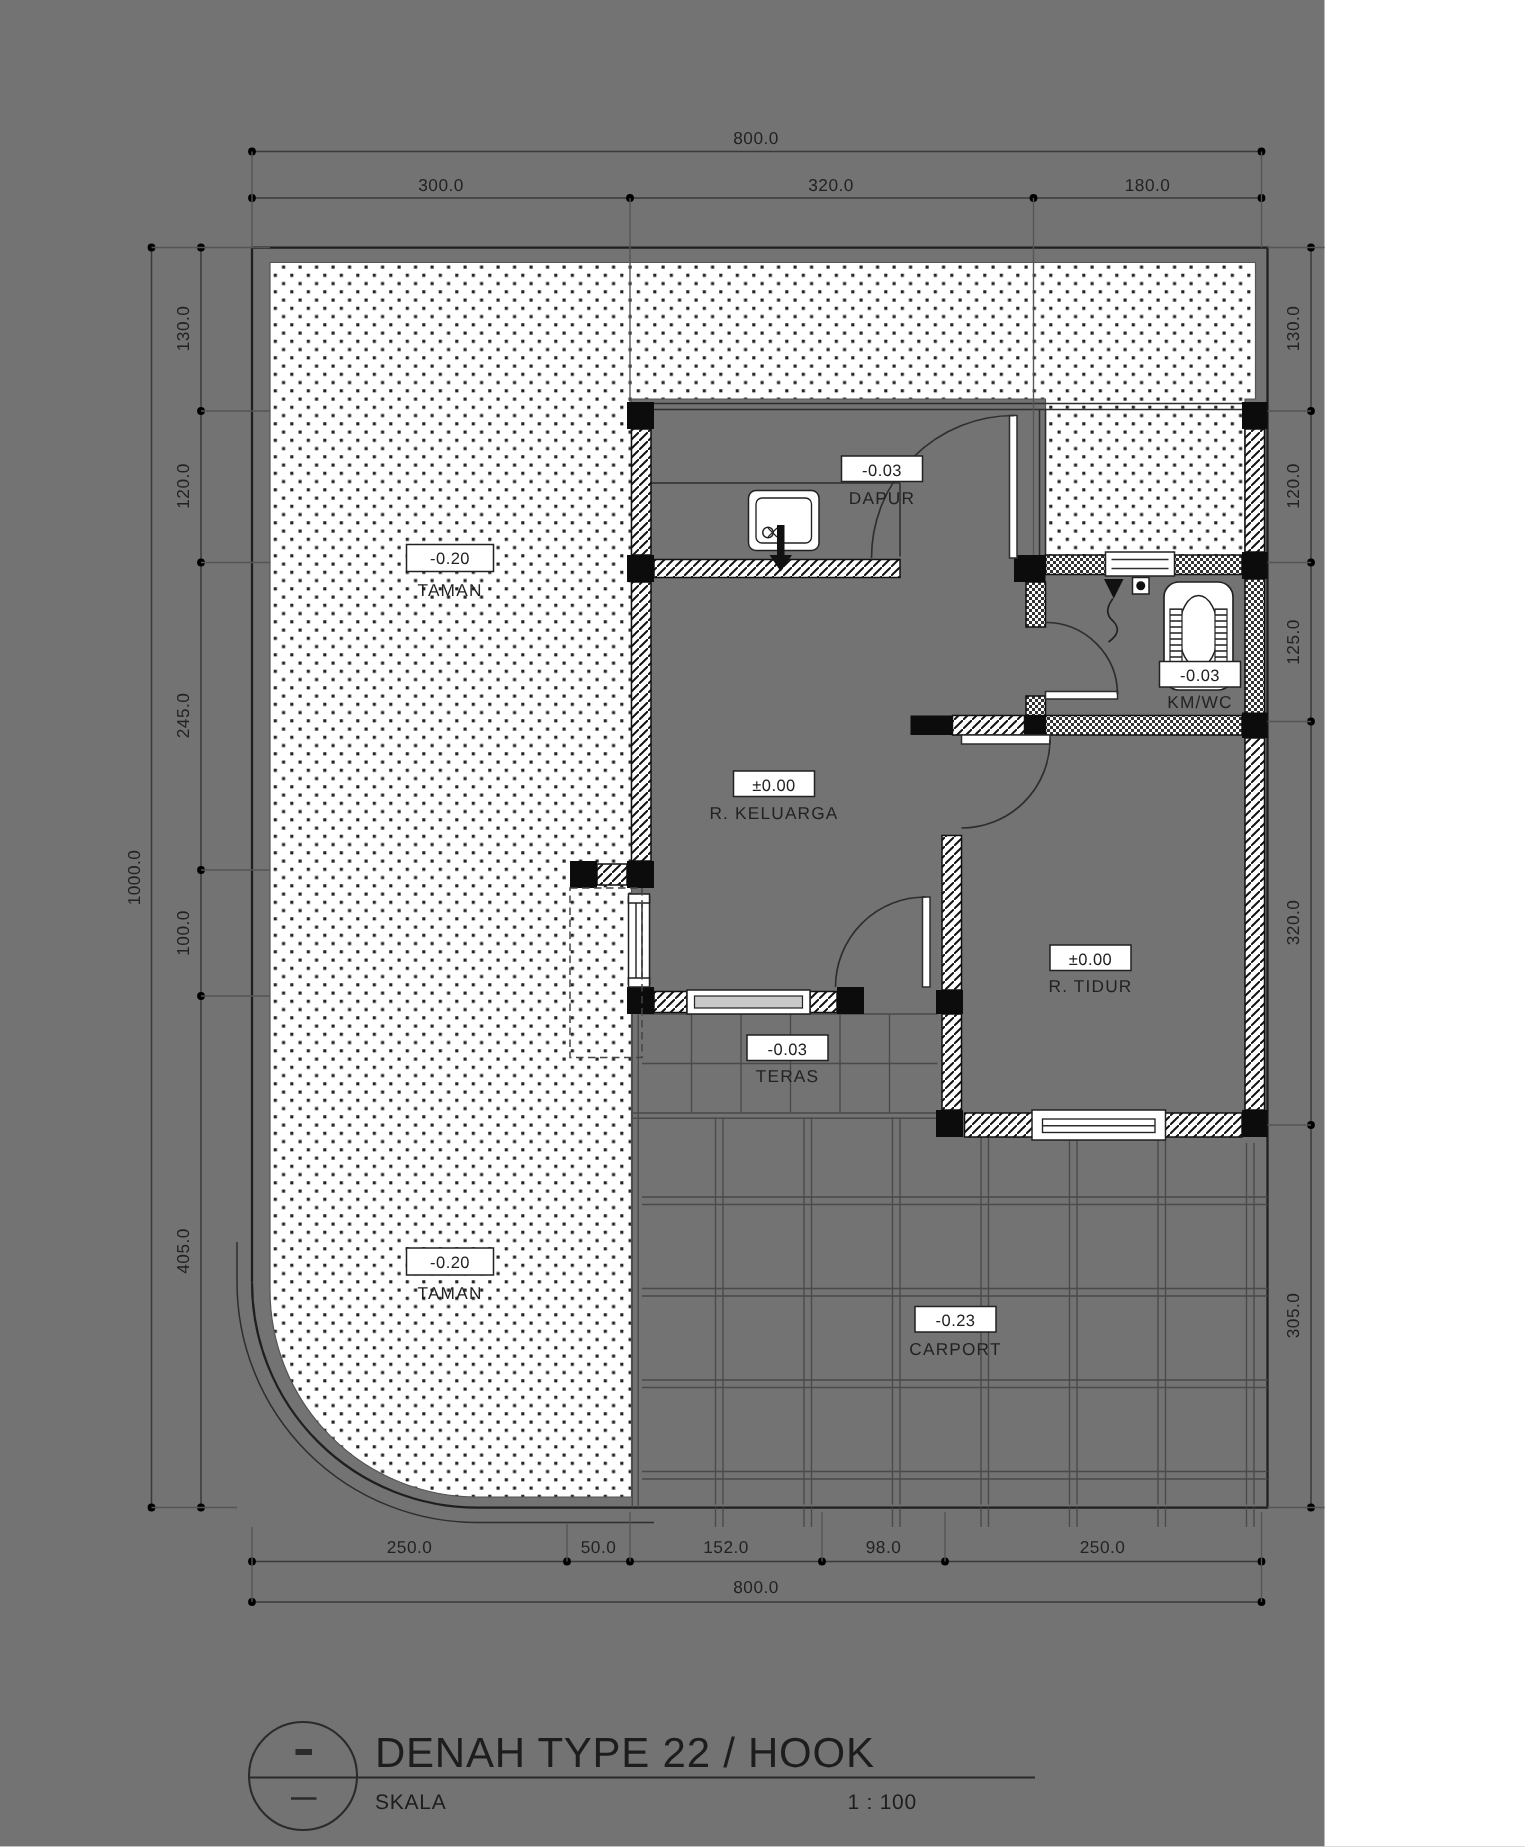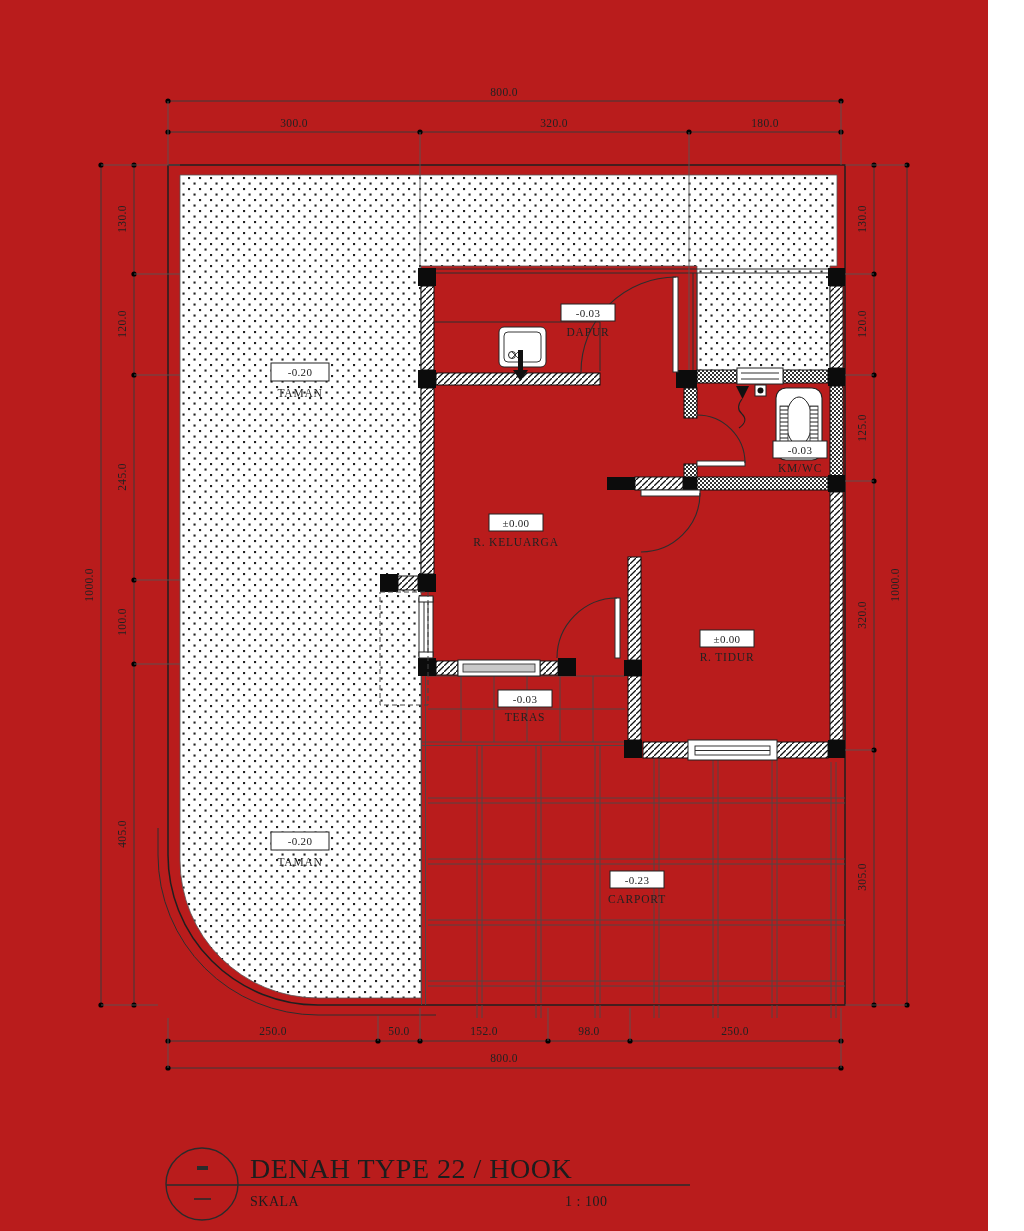--- a/index.html
+++ b/index.html
@@ -1,17 +1,17 @@
 <!DOCTYPE html>
 <html><head>
 <meta charset="utf-8">
 <style>
   html,body{margin:0;padding:0;background:#fff;}
-  #canvas{position:relative;width:988px;height:1231px;background:#b91c1c;overflow:hidden;
-          font-family:Liberation Serif, serif;}
+  #canvas{position:relative;width:883px;height:1231px;background:#737373;overflow:hidden;
+          font-family:Liberation Sans, sans-serif;}
   svg text{fill:#222;}
   .dim-text{font-size:11.5px;letter-spacing:.3px;}
   .room-name{font-size:11.5px;letter-spacing:.8px;}
   .level-text{font-size:11px;letter-spacing:.3px;}
   .title-text{font-size:28px;letter-spacing:.5px;fill:#1d1d1d;}
   .scale-text{font-size:14px;letter-spacing:.5px;fill:#1d1d1d;}
   .thin{stroke:#2e2e2e;stroke-width:1;fill:none;}
   .dimline{stroke:#3a3a3a;stroke-width:1;fill:none;}
   .extline{stroke:#555;stroke-width:0.9;fill:none;}
   .wall-edge{stroke:#111;stroke-width:1;}

